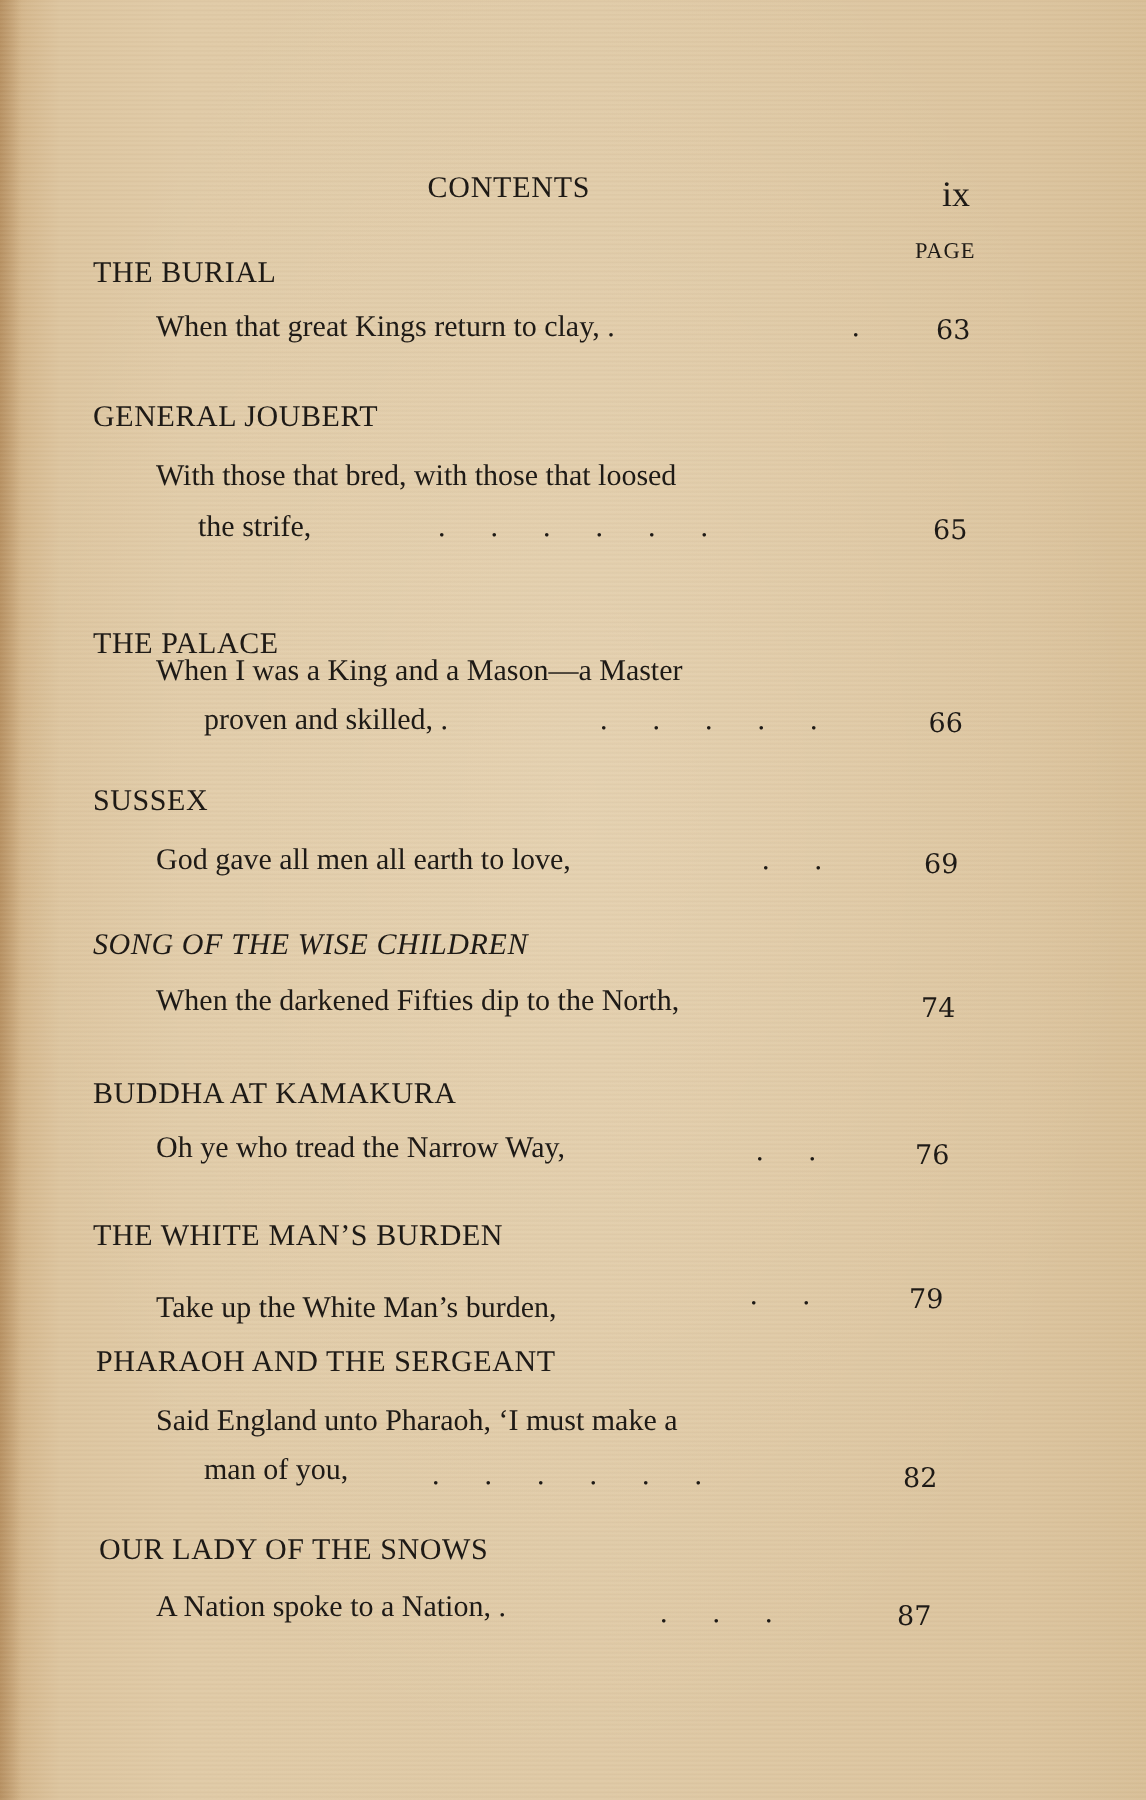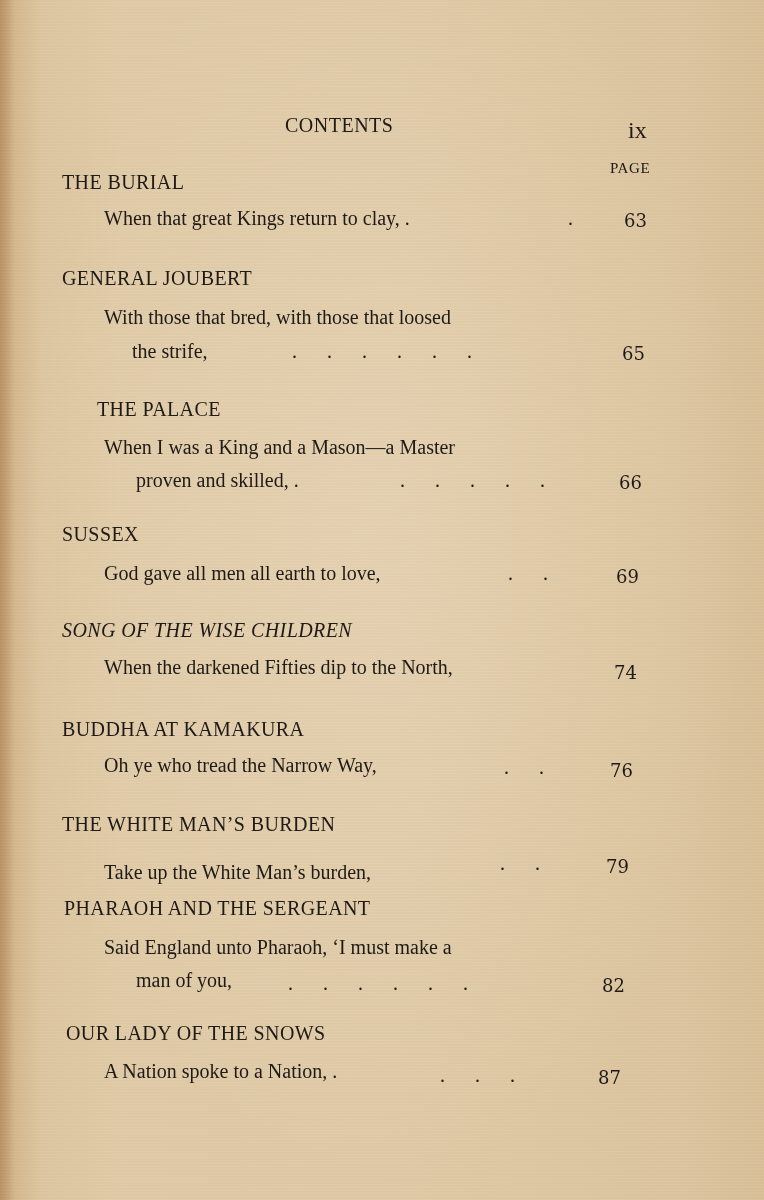--- a/index.html
+++ b/index.html
@@ -102,21 +102,21 @@
 
   <div class="entry" style="top:0;">
     <div class="entry-title" style="left:62px; top:267px;">GENERAL JOUBERT</div>
     <div class="entry-line" style="left:104px; top:306px;">With those that bred, with those that loosed</div>
     <div class="entry-line" style="left:120px; top:340px;margin-left:12px;">the strife,</div>
     <div class="leaders" style="left:292px; top:340px;">.      .      .      .      .      .</div>
     <div class="page-number" style="left:622px; top:343px;">65</div>
   </div>
 
   <div class="entry" style="top:0;">
-    <div class="entry-title" style="left:62px; top:398px;margin-left:35px;">THE PALACE</div>
+    <div class="entry-title" style="left:62px; top:418px;">THE PALACE</div>
     <div class="entry-line" style="left:104px; top:436px;">When I was a King and a Mason—a Master</div>
     <div class="entry-line" style="left:136px; top:469px;">proven and skilled, .</div>
     <div class="leaders" style="left:400px; top:469px;">.      .      .      .      .</div>
     <div class="page-number" style="left:619px; top:472px;">66</div>
   </div>
 
   <div class="entry" style="top:0;">
     <div class="entry-title" style="left:62px; top:523px;">SUSSEX</div>
     <div class="entry-line" style="left:104px; top:562px;">God gave all men all earth to love,</div>
     <div class="leaders" style="left:508px; top:562px;">.      .</div>

